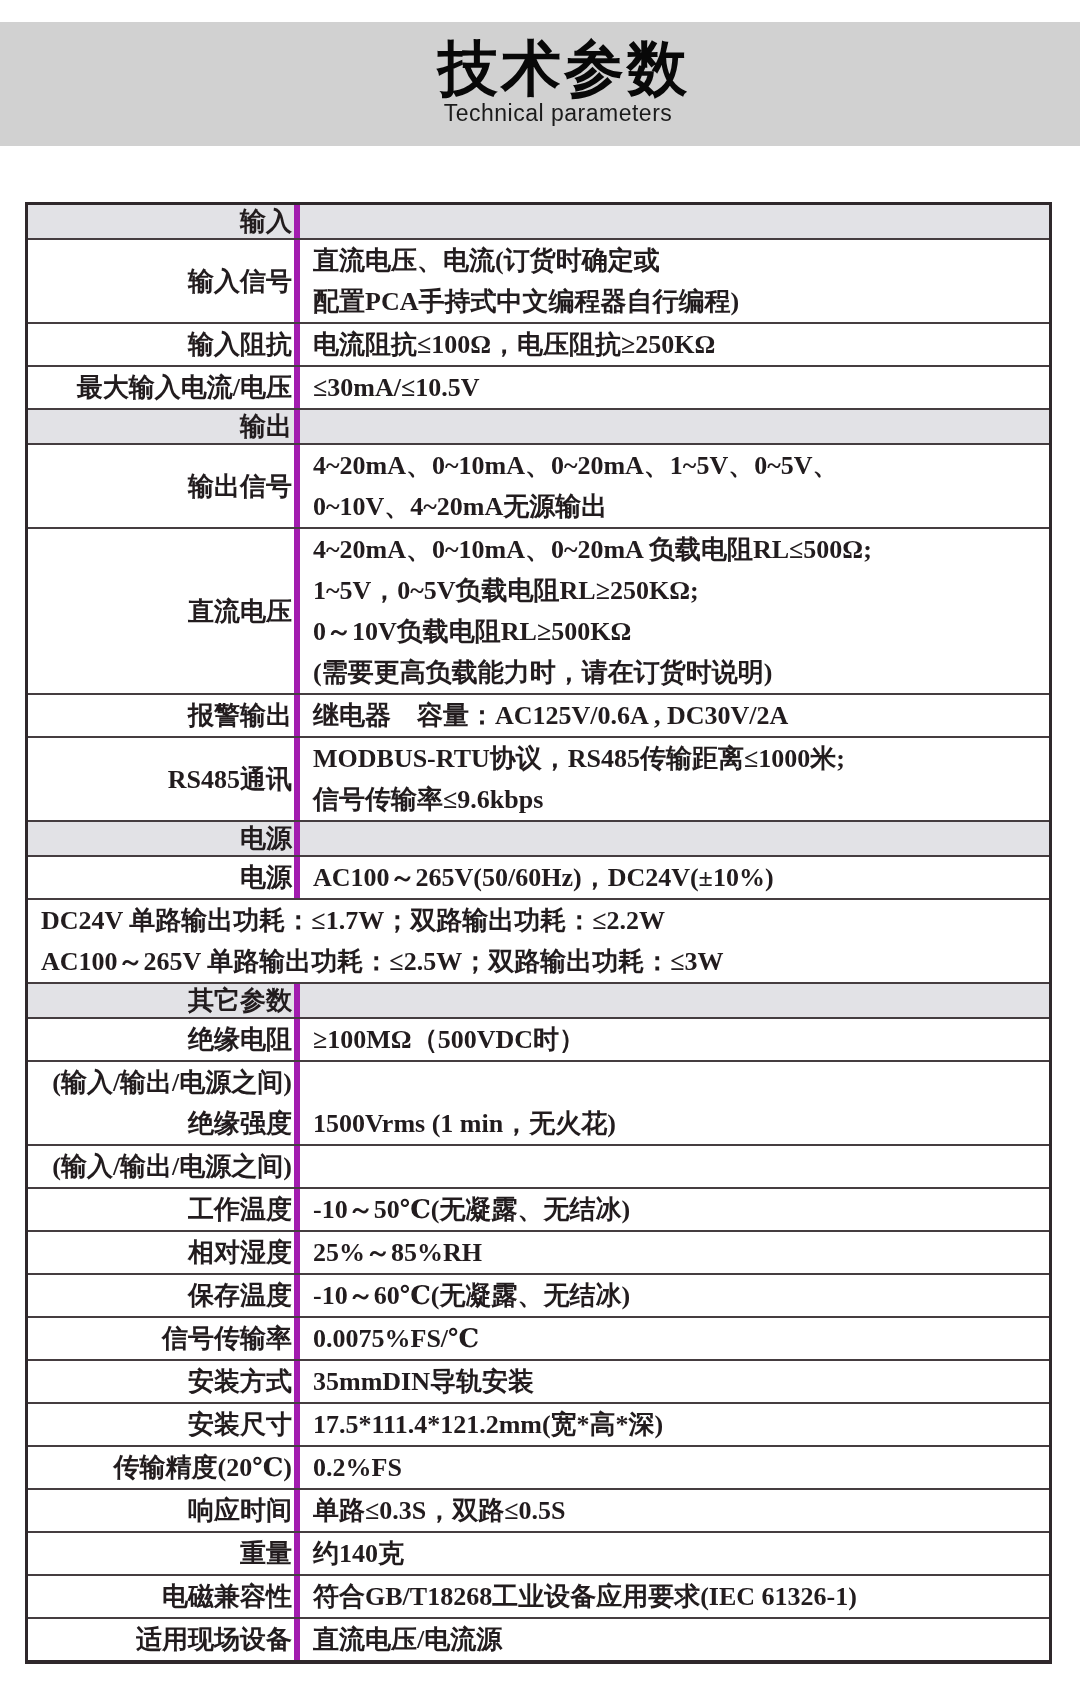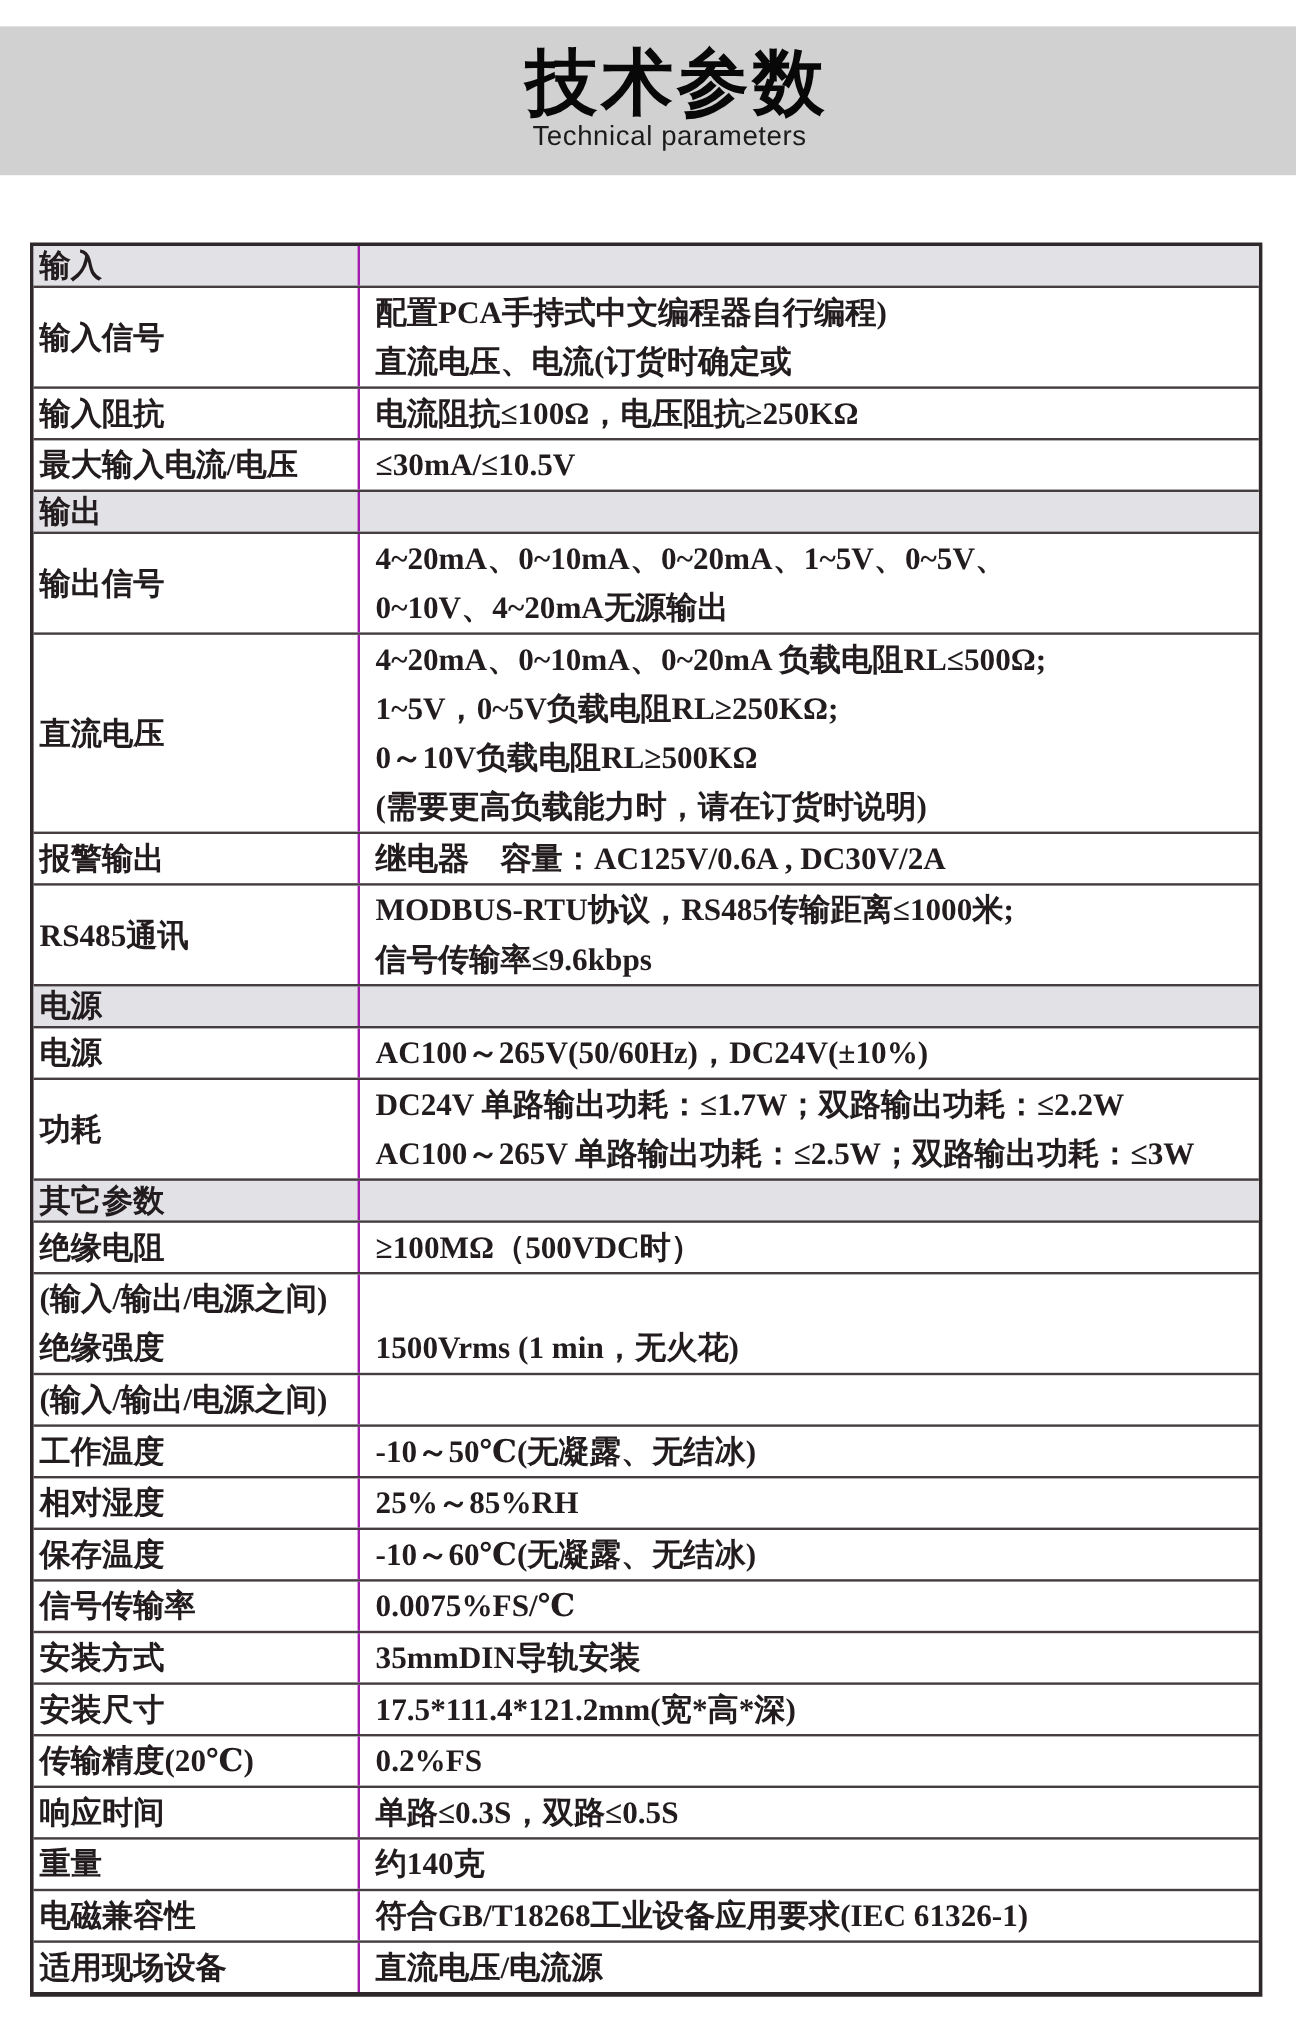--- a/index.html
+++ b/index.html
@@ -42,22 +42,23 @@
   }
   .trow {
     display:flex; align-items:stretch;
     border-top:2px solid #453d40;
   }
   .trow:first-child { border-top:none; }
   .trow.section { background:#e2e2e6; }
   .cell { box-sizing:border-box; display:flex; flex-direction:column; justify-content:center; }
   .cell.label {
     flex:0 0 272px; width:272px;
-    border-right:2px solid #a21caf;
+    border-right:6px solid #a21caf;
     padding:0 2px 0 5px;
+    text-align:right;
   }
   .cell.value {
     flex:1;
     padding:0 4px 0 13px;
   }
   .cell.value.bottom { justify-content:flex-end;margin-top:40px; }
   .line {
     font-size:26px; font-weight:700;
     color:#221c1e;
     line-height:41px;
@@ -78,22 +79,22 @@
       <div class="cell label">
         <div class="line">输入</div>
       </div>
       <div class="cell value"></div>
     </div>
     <div class="trow data">
       <div class="cell label">
         <div class="line">输入信号</div>
       </div>
       <div class="cell value">
+        <div class="line">直流电压、电流(订货时确定或</div>
         <div class="line">配置PCA手持式中文编程器自行编程)</div>
-        <div class="line">直流电压、电流(订货时确定或</div>
       </div>
     </div>
     <div class="trow data">
       <div class="cell label">
         <div class="line">输入阻抗</div>
       </div>
       <div class="cell value">
         <div class="line">电流阻抗≤100Ω，电压阻抗≥250KΩ</div>
       </div>
     </div>
@@ -156,23 +157,20 @@
     </div>
     <div class="trow data">
       <div class="cell label">
         <div class="line">电源</div>
       </div>
       <div class="cell value">
         <div class="line">AC100～265V(50/60Hz)，DC24V(±10%)</div>
       </div>
     </div>
     <div class="trow data">
-      <div class="cell label">
-        <div class="line">功耗</div>
-      </div>
       <div class="cell value">
         <div class="line">DC24V 单路输出功耗：≤1.7W；双路输出功耗：≤2.2W</div>
         <div class="line">AC100～265V 单路输出功耗：≤2.5W；双路输出功耗：≤3W</div>
       </div>
     </div>
     <div class="trow section">
       <div class="cell label">
         <div class="line">其它参数</div>
       </div>
       <div class="cell value"></div>

